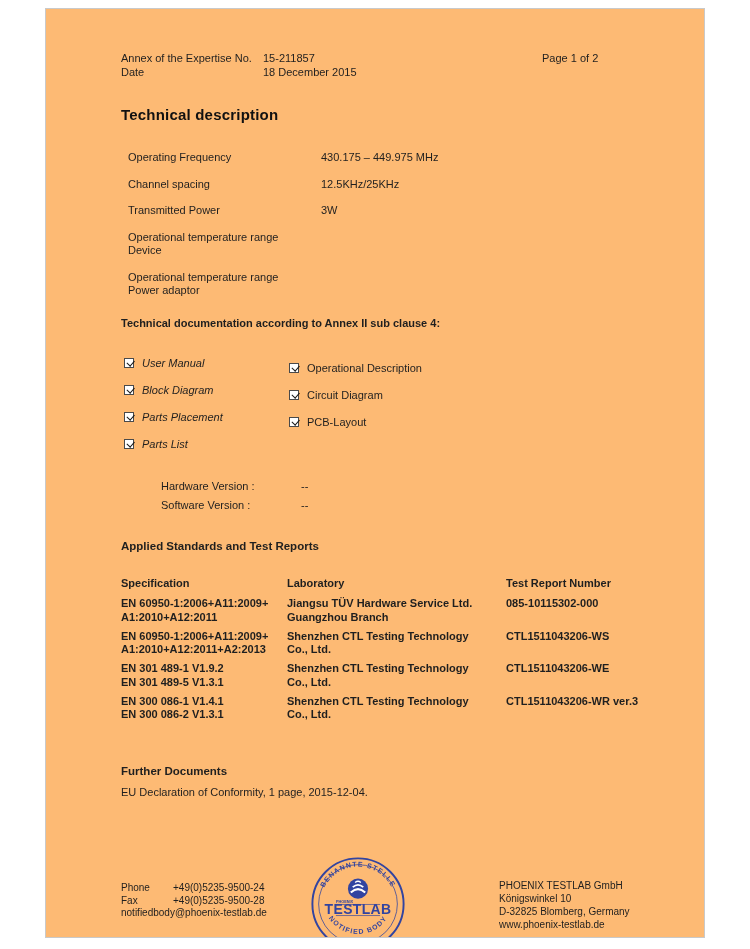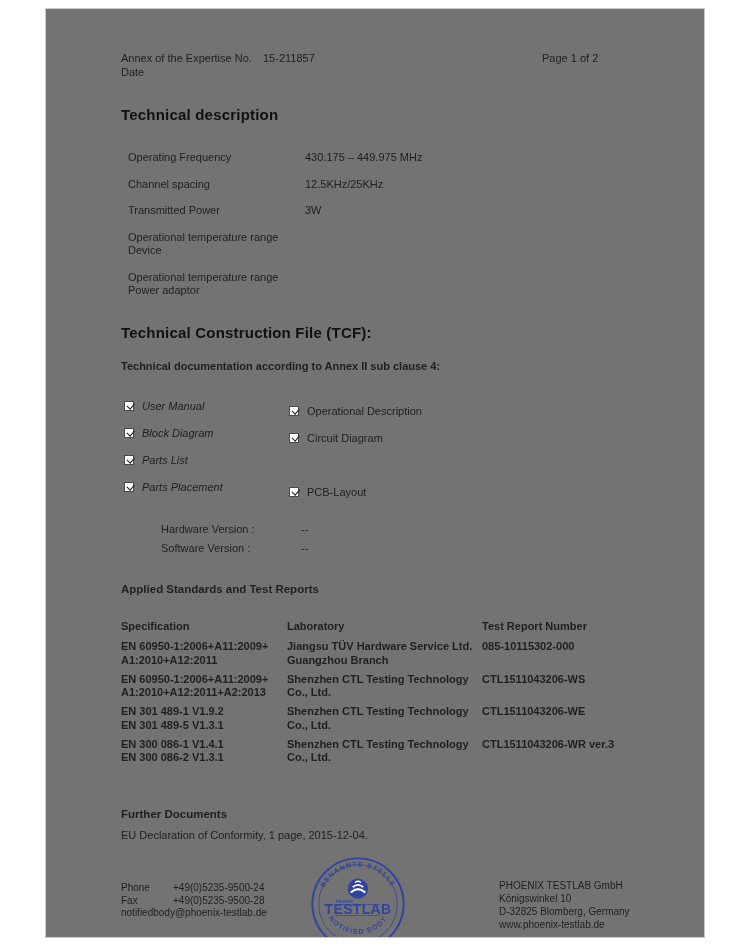--- a/index.html
+++ b/index.html
@@ -7,21 +7,21 @@
     width: 750px; height: 949px;
     background: #ffffff;
     font-family: "Liberation Sans", sans-serif;
     color: #1f1f1f;
     -webkit-font-smoothing: antialiased;
   }
   .page {
     position: relative;
     width: 660px; height: 930px;
     margin: 8px auto 0 auto;
-    background: #737373;
+    background: #fdba74;
     border: 1px solid #c9c9c9;
     padding: 42px 42px 0 75px;
     overflow: hidden;
   }
   .doc-header {
     display: flex;
     font-size: 11px;
     line-height: 14px;
   }
   .hdr-labels { width: 142px; flex-shrink: 0; }
@@ -30,21 +30,21 @@
 
   h1.section-title {
     font-size: 15px;
     font-weight: bold;
     color: #111;
     letter-spacing: 0.2px;
   }
   .title-techdesc { margin-top: 27px; }
 
   .spec-table { margin-top: 28px; padding-left: 7px; font-size: 11px; line-height: 13.5px; }
-  .spec-row { display: flex; margin-bottom: 13px; }
+  .spec-row { display: flex; margin-bottom: 13px; gap: 16px; }
   .spec-label { width: 177px; flex-shrink: 0; }
   .spec-value { flex: 1; }
 
   .title-tcf { margin-top: 26px; }
   .tcf-subtitle { margin-top: 19px; font-size: 11px; font-weight: bold; }
 
   .checkbox-grid { margin-top: 27px; padding-left: 3px; font-size: 11px; }
   .cb-row { display: flex; margin-bottom: 13px; height: 14px; align-items: center; }
   .cb-col-left { width: 165px; flex-shrink: 0; display: flex; align-items: center; font-style: italic; }
   .cb-col-right { display: flex; align-items: center; margin-top: 10px; }
@@ -71,21 +71,21 @@
   .version-row { display: flex; margin-bottom: 7px; padding-left: 40px; }
   .version-label { width: 140px; flex-shrink: 0; }
 
   .title-standards { margin-top: 29px; font-size: 11.5px; font-weight: bold; }
 
   .standards-table { margin-top: 25px; font-size: 11px; line-height: 13.5px; }
   .std-row { display: flex; margin-bottom: 5.5px; font-weight: bold; }
   .std-header { font-weight: bold; margin-bottom: 7px; }
   .std-col1 { width: 166px; flex-shrink: 0; padding-right: 6px; }
   .std-col2 { width: 195px; flex-shrink: 0; padding-right: 6px; }
-  .std-col3 { flex: 1; }
+  .std-col3 { flex: 1; margin-left: 24px; }
 
   .title-further { margin-top: 43px; font-size: 11.5px; font-weight: bold; }
   .further-text { margin-top: 9px; font-size: 11px; }
 
   .footer { position: absolute; left: 0; top: 845px; width: 660px; height: 85px; }
   .footer-contact {
     position: absolute; left: 75px; top: 28px;
     font-size: 10px; line-height: 12.5px;
   }
   .contact-row { display: flex; }
@@ -103,20 +103,21 @@
 
 <div class="page">
 
   <div class="doc-header">
     <div class="hdr-labels">
       <div>Annex of the Expertise No.</div>
       <div>Date</div>
     </div>
     <div class="hdr-values">
       <div>15-211857</div>
+      <div>18 December 2015</div>
     </div>
     <div class="hdr-page">Page 1 of 2</div>
   </div>
 
   <h1 class="section-title title-techdesc">Technical description</h1>
 
   <div class="spec-table">
     <div class="spec-row">
       <div class="spec-label">
         <div>Operating Frequency</div>
@@ -142,21 +143,20 @@
       </div>
     </div>
     <div class="spec-row">
       <div class="spec-label">
         <div>Operational temperature range</div>
         <div>Power adaptor</div>
       </div>
     </div>
   </div>
 
-  <h1 class="section-title title-tcf">Technical Construction File (TCF):</h1>
   <div class="tcf-subtitle">Technical documentation according to Annex II sub clause 4:</div>
 
   <div class="checkbox-grid">
     <div class="cb-row">
       <div class="cb-col-left">
         <span class="checkbox"></span>
         <span>User Manual</span>
       </div>
       <div class="cb-col-right">
         <span class="checkbox"></span>
@@ -169,31 +169,31 @@
         <span>Block Diagram</span>
       </div>
       <div class="cb-col-right">
         <span class="checkbox"></span>
         <span>Circuit Diagram</span>
       </div>
     </div>
     <div class="cb-row">
       <div class="cb-col-left">
         <span class="checkbox"></span>
-        <span>Parts List</span>
+        <span>Parts Placement</span>
+      </div>
+      <div class="cb-col-right">
+        <span class="checkbox"></span>
+        <span>PCB-Layout</span>
       </div>
     </div>
     <div class="cb-row">
       <div class="cb-col-left">
         <span class="checkbox"></span>
-        <span>Parts Placement</span>
-      </div>
-      <div class="cb-col-right">
-        <span class="checkbox"></span>
-        <span>PCB-Layout</span>
+        <span>Parts List</span>
       </div>
     </div>
   </div>
 
   <div class="versions">
     <div class="version-row">
       <div class="version-label">Hardware Version :</div>
       <div>--</div>
     </div>
     <div class="version-row">

